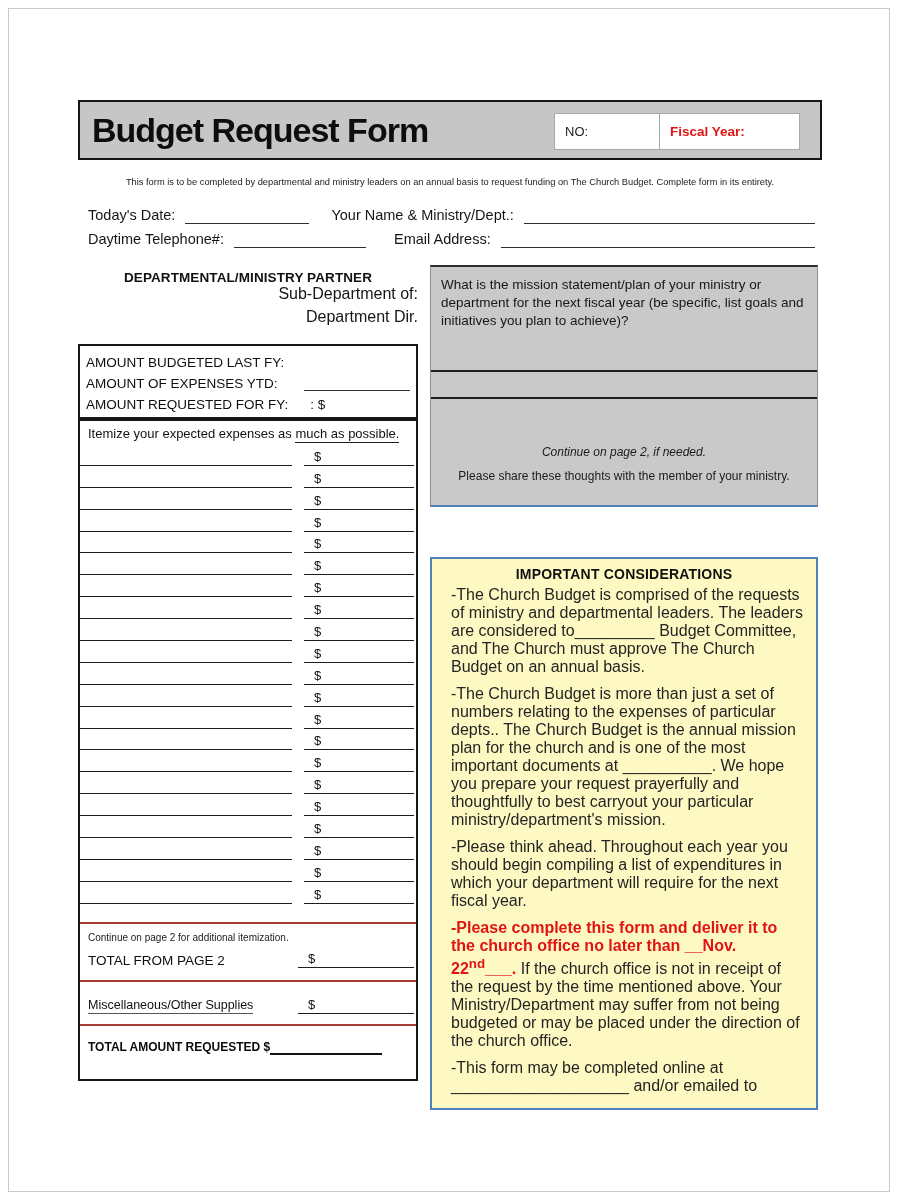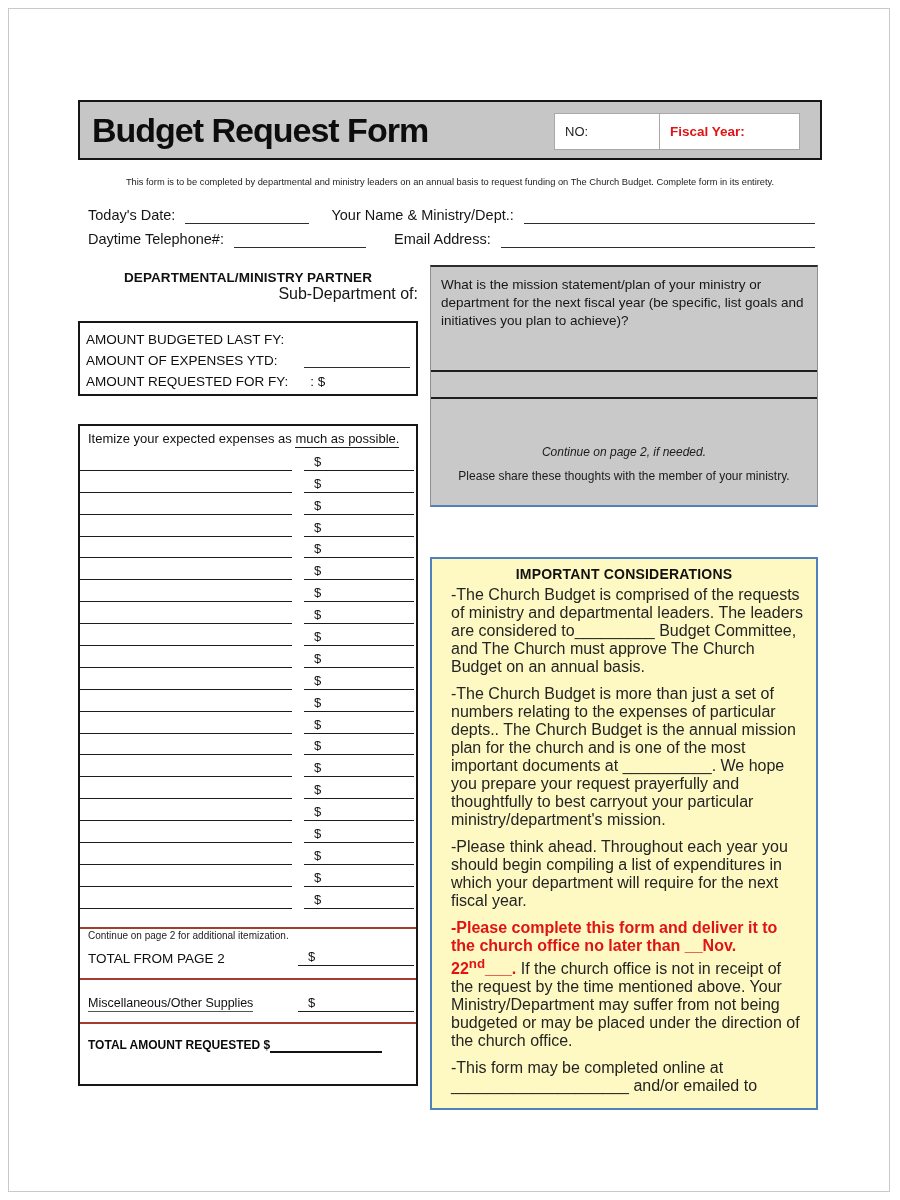--- a/index.html
+++ b/index.html
@@ -41,34 +41,34 @@
   .partner-heading { text-align:center; font-weight:bold; font-size:13.5px; color:#111;
     letter-spacing:0.1px; }
   .p-row { display:flex; align-items:flex-end; height:23px; font-size:16px; color:#161616;flex-direction:column; }
   .p-line { flex:1; border-bottom:1.5px solid #2e2e2e; height:16px; margin-left:10px; }
 
   .amount-box { margin-top:13px; border:2px solid #161616; padding:3px 6px 5px 6px; }
   .a-row { display:flex; align-items:flex-end; font-size:13.5px; height:21px; color:#0f0f0f; }
   .a-line { margin-left:auto; width:106px; border-bottom:1.5px solid #2e2e2e; height:14px; }
   .a-prefix { margin-left:22px; }
 
-  .itemize-box { margin-top:28px; border:2px solid #161616; height:662px; }
+  .itemize-box { border:2px solid #161616; height:662px; }
   .it-head { font-size:13px; color:#111; padding:5px 2px 3px 8px; white-space:nowrap; }
   .it-head .uline { border-bottom:1.5px solid #1c1c1c; padding-bottom:1px; }
   .it-row { display:flex; height:21.9px; align-items:flex-end; }
   .it-desc { width:212px; border-bottom:1.6px solid #1c1c1c; height:100%; }
   .it-gap { width:12px; }
   .it-amt { flex:1; margin-right:2px; border-bottom:1.6px solid #1c1c1c; height:100%;
     display:flex; align-items:flex-end; }
   .dollar { font-size:13px; color:#111; padding-left:10px; line-height:17px; }
   .red-line { border-top:2px solid #a33c32; }
   .rl-1 { margin-top:18px; }
   .rl-2 { margin-top:12px; }
   .rl-3 { margin-top:10px; }
-  .cont-note { font-size:10px; color:#222; padding:1px 8px 1px 8px; }
+  .cont-note { font-size:10px; color:#222; padding:8px 8px 1px 8px; }
   .tot-row { display:flex; align-items:flex-end; padding:2px 2px 0 8px; }
   .tot-label { font-size:13.5px; color:#0f0f0f; }
   .misc-row { padding-top:10px; }
   .misc-label { font-size:12.5px; border-bottom:1px solid #555; padding-bottom:1px; }
   .tot-amt { margin-left:auto; width:116px; border-bottom:1.6px solid #1c1c1c;
     font-size:13px; color:#111; padding-left:10px; height:22px; display:flex; align-items:flex-end; }
   .grand-total { padding:13px 8px 0 8px; font-weight:bold; font-size:12px; color:#0b0b0b;
     display:flex; align-items:center; }
   .gt-line { display:inline-block; width:112px; border-bottom:2px solid #111; height:16px; }
 
@@ -127,20 +127,24 @@
     <span class="c-line em-line" data-interactable="true"></span>
   </div>
 </div>
 
 <div class="left-col" data-interactable="false">
   <div class="partner-heading" data-interactable="false">DEPARTMENTAL/MINISTRY PARTNER</div>
   <div class="p-row" data-interactable="false">
     <span data-interactable="false">Sub-Department of:</span>
     <span class="p-line" data-interactable="true"></span>
   </div>
+  <div class="p-row" data-interactable="false">
+    <span data-interactable="false">Department Dir.</span>
+    <span class="p-line" data-interactable="true"></span>
+  </div>
 
   <div class="amount-box" data-interactable="false">
     <div class="a-row" data-interactable="false">
       <span data-interactable="false">AMOUNT BUDGETED LAST FY:</span>
     </div>
     <div class="a-row" data-interactable="false">
       <span data-interactable="false">AMOUNT OF EXPENSES YTD:</span>
       <span class="a-line" data-interactable="true"></span>
     </div>
     <div class="a-row" data-interactable="false">

